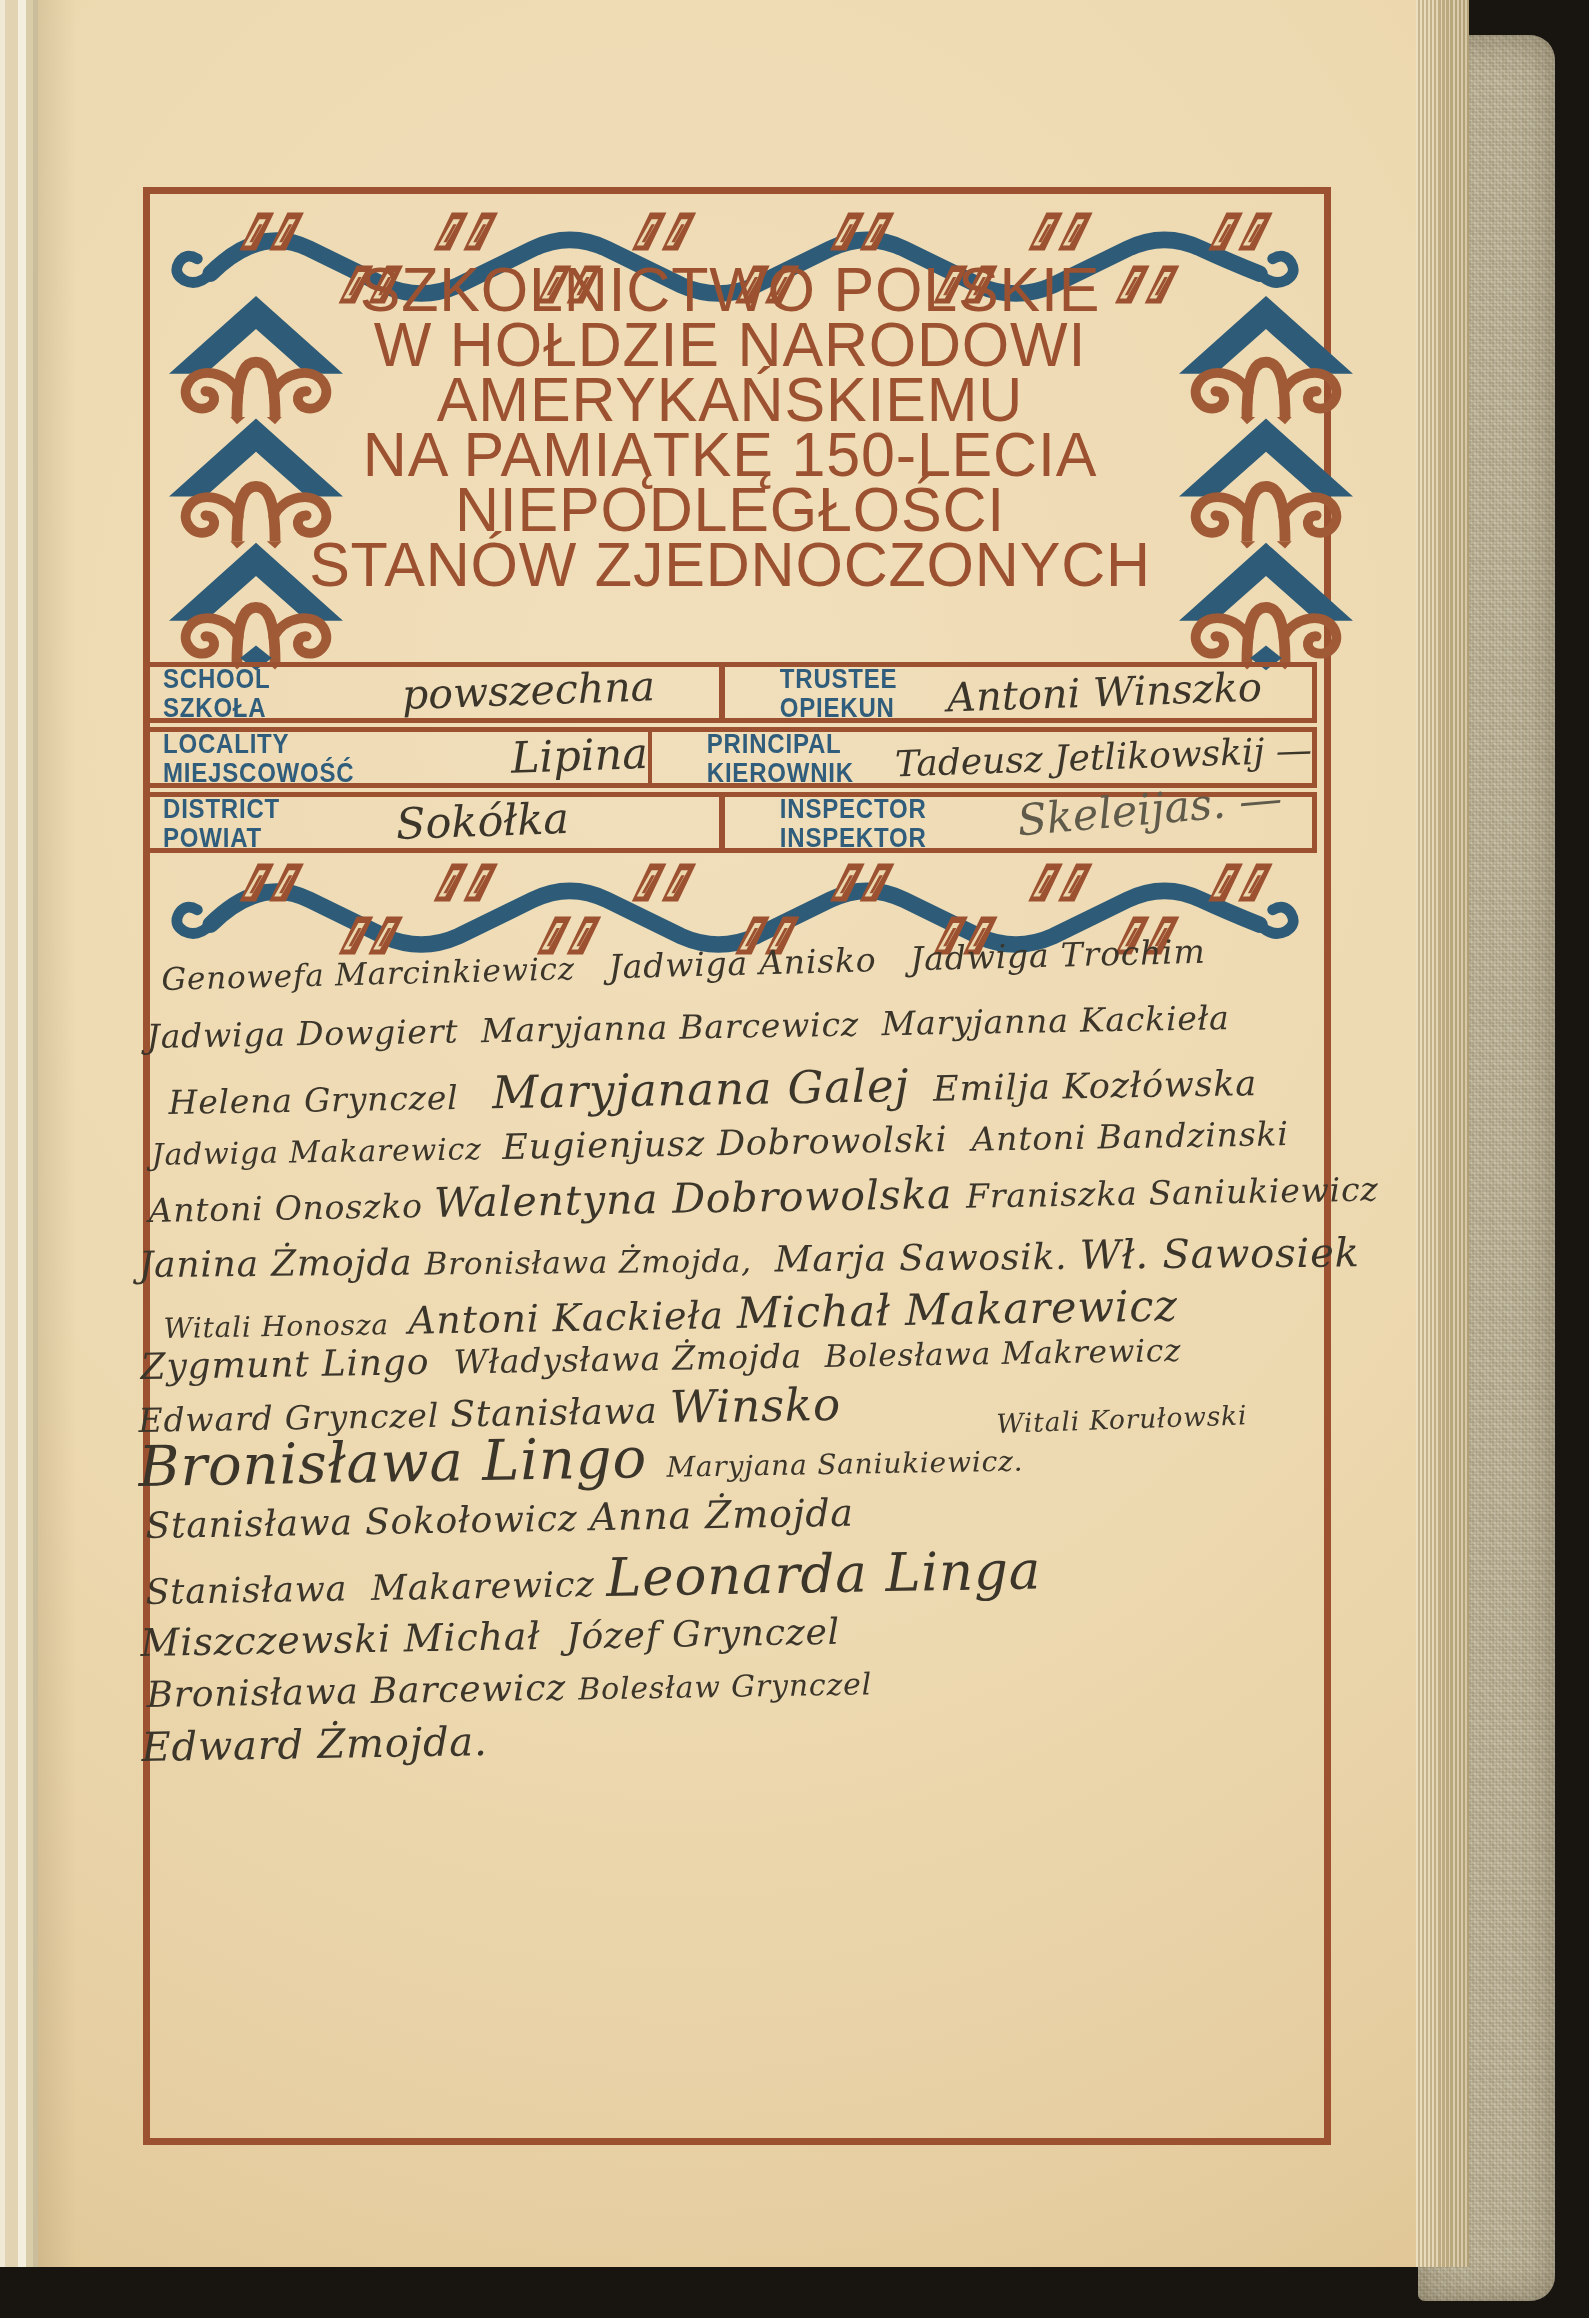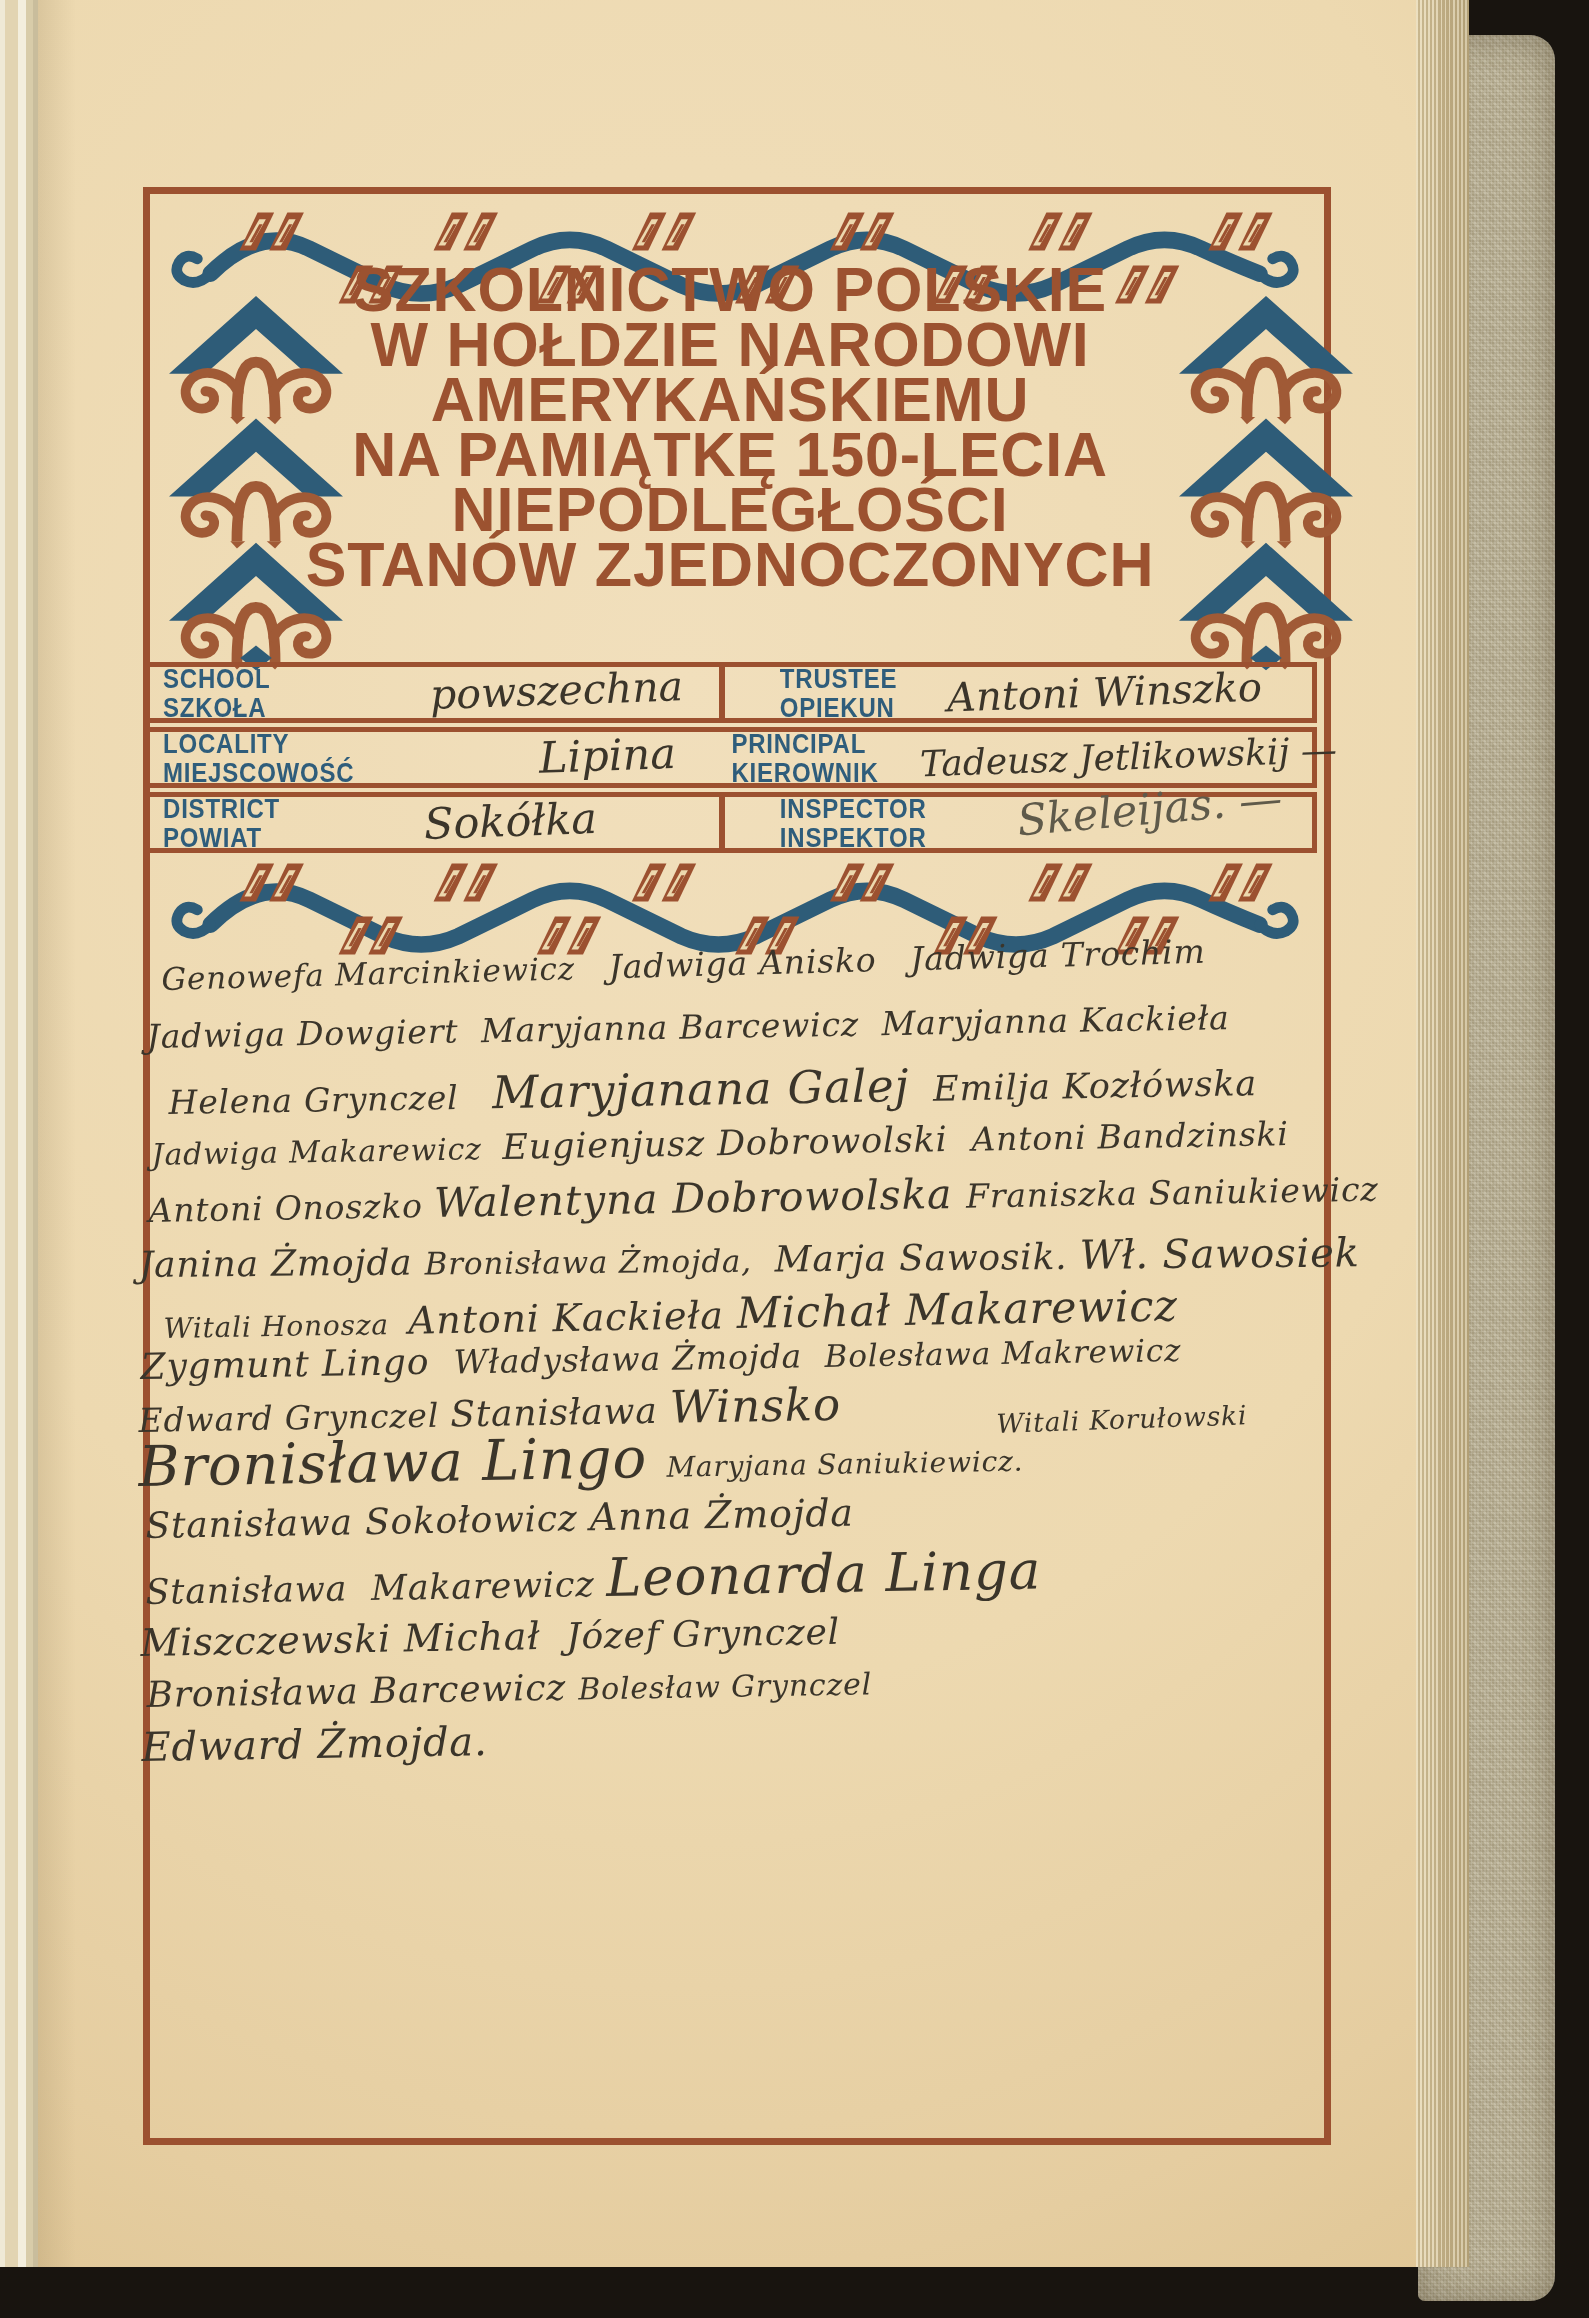--- a/index.html
+++ b/index.html
@@ -41,33 +41,33 @@
   }
   
   .ribbon{position:absolute;left:123px;top:209px;width:1148px;height:98px;}
   .ribbon.bottom{top:860px;}
   .side-col{position:absolute;top:291px;width:174px;height:381px;}
   .side-col.left{left:131px;}
   .side-col.right{left:1141px;transform:scaleX(-1);}
   
   .title-block{
     position:absolute;left:105px;top:263px;width:1174px;text-align:center;
-    color:#9c5230;font-weight:bold;letter-spacing:0.8px;
+    color:#9c5230;font-weight:normal;letter-spacing:0.8px;
     font-family:"Liberation Sans", sans-serif;
   }
   .title-line{font-size:61px;line-height:55px;transform:scaleY(1.02);}
   
   .form{position:absolute;left:105px;top:662px;width:1174px;}
   .form-row{
     box-sizing:border-box;height:61px;margin-bottom:4.1px;
     border:5.8px solid #9c5130;display:flex;align-items:stretch;
     background:rgba(0,0,0,0);
   }
   .cell{position:relative;display:flex;align-items:center;}
-  .cell.l{width:571px;gap:28px;}
+  .cell.l{width:571px;}
   .cell.r{flex:1;padding-left:40px;}
   .vdiv{width:5.8px;background:#9c5130;}
   .lbl{
     display:inline-block;transform:scaleY(1.15);
     color:#2f5d7b;font-weight:bold;font-size:24px;line-height:25px;
     letter-spacing:0.8px;padding-left:15px;white-space:nowrap;
   }
   .val{
     font-family:"DejaVu Serif", serif;font-style:italic;color:#3b352a;
     white-space:nowrap;

